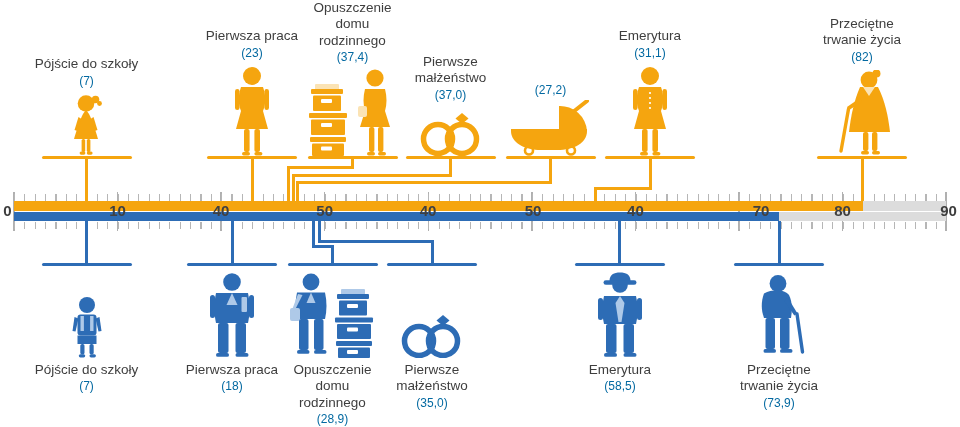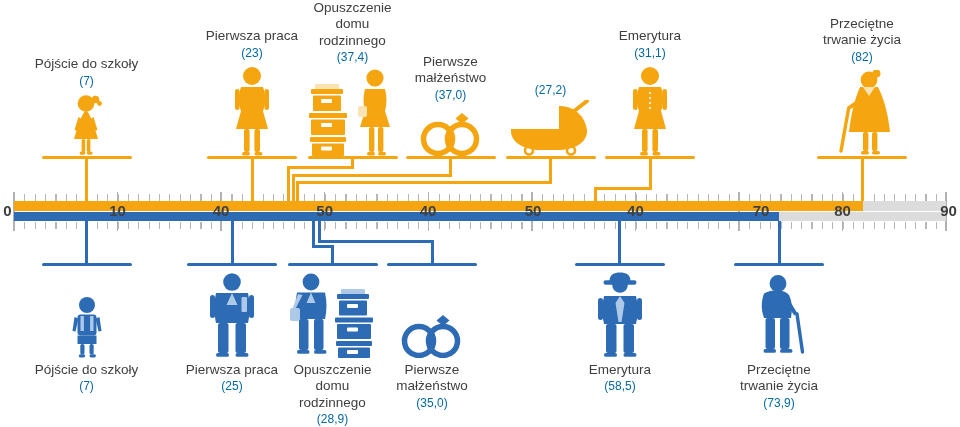--- a/index.html
+++ b/index.html
@@ -290,21 +290,21 @@
         <rect x="3" y="23" width="5" height="23" rx="2.5"></rect>
           <rect x="42" y="23" width="5" height="23" rx="2.5"></rect>
         <rect x="11" y="51" width="10.5" height="30" rx="2"></rect>
           <rect x="28.5" y="51" width="10.5" height="30" rx="2"></rect>
         <rect x="9" y="81" width="13" height="3.8" rx="1.9"></rect>
           <rect x="28.5" y="81" width="13" height="3.8" rx="1.9"></rect>
       </svg>
     </div>
     <div class="labels">
       <div class="ev-label">Pierwsza praca</div>
-      <div class="ev-value">(25)</div>
+      <div class="ev-value">(18)</div>
     </div>
   </div>
 
   <div class="ev bot" style="left:272.5px">
     <div class="platform pf-b"></div>
     <div class="icon-wrap ico-b">
       <svg width="88" height="86" viewBox="0 0 88 86">
         <circle cx="22" cy="10" r="8.4"></circle>
         <path d="M8 20.5 H36 C38 29.5 38 38.5 36 47 H8 C6 38.5 6 29.5 8 20.5 Z"></path>
         <path class="acc" d="M22 20.5 L17.5 31 h9 Z"></path>

